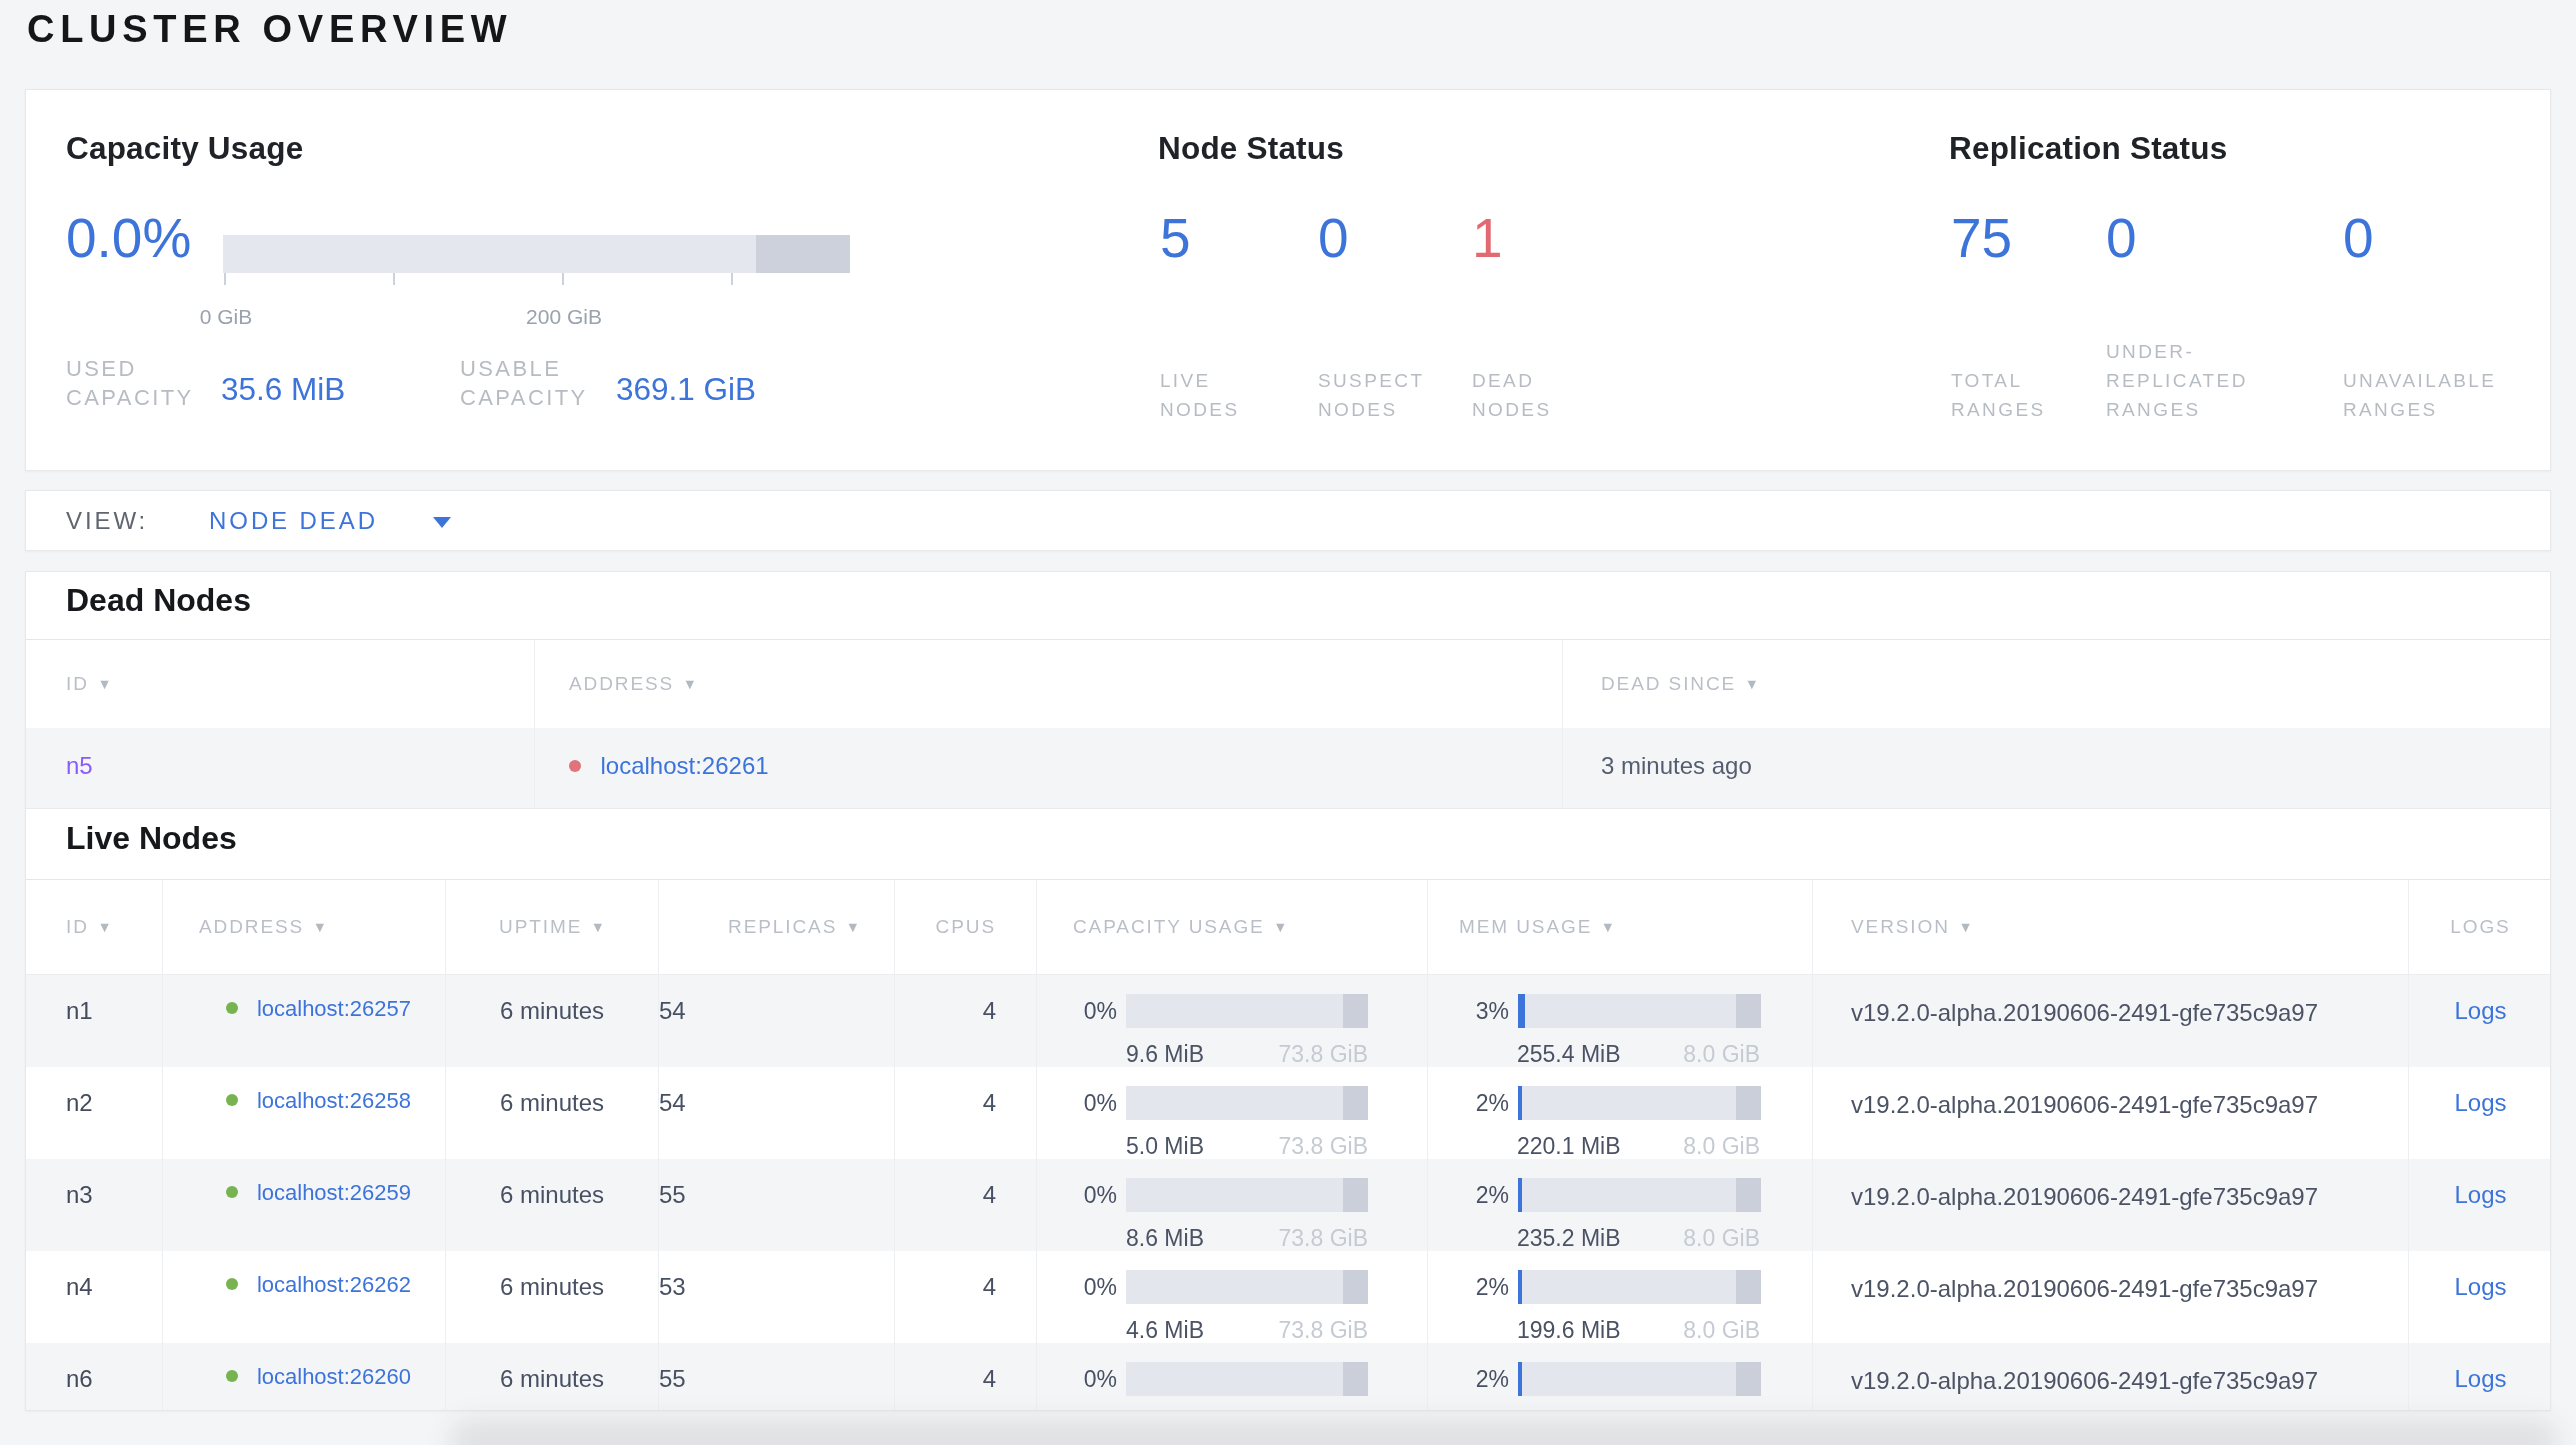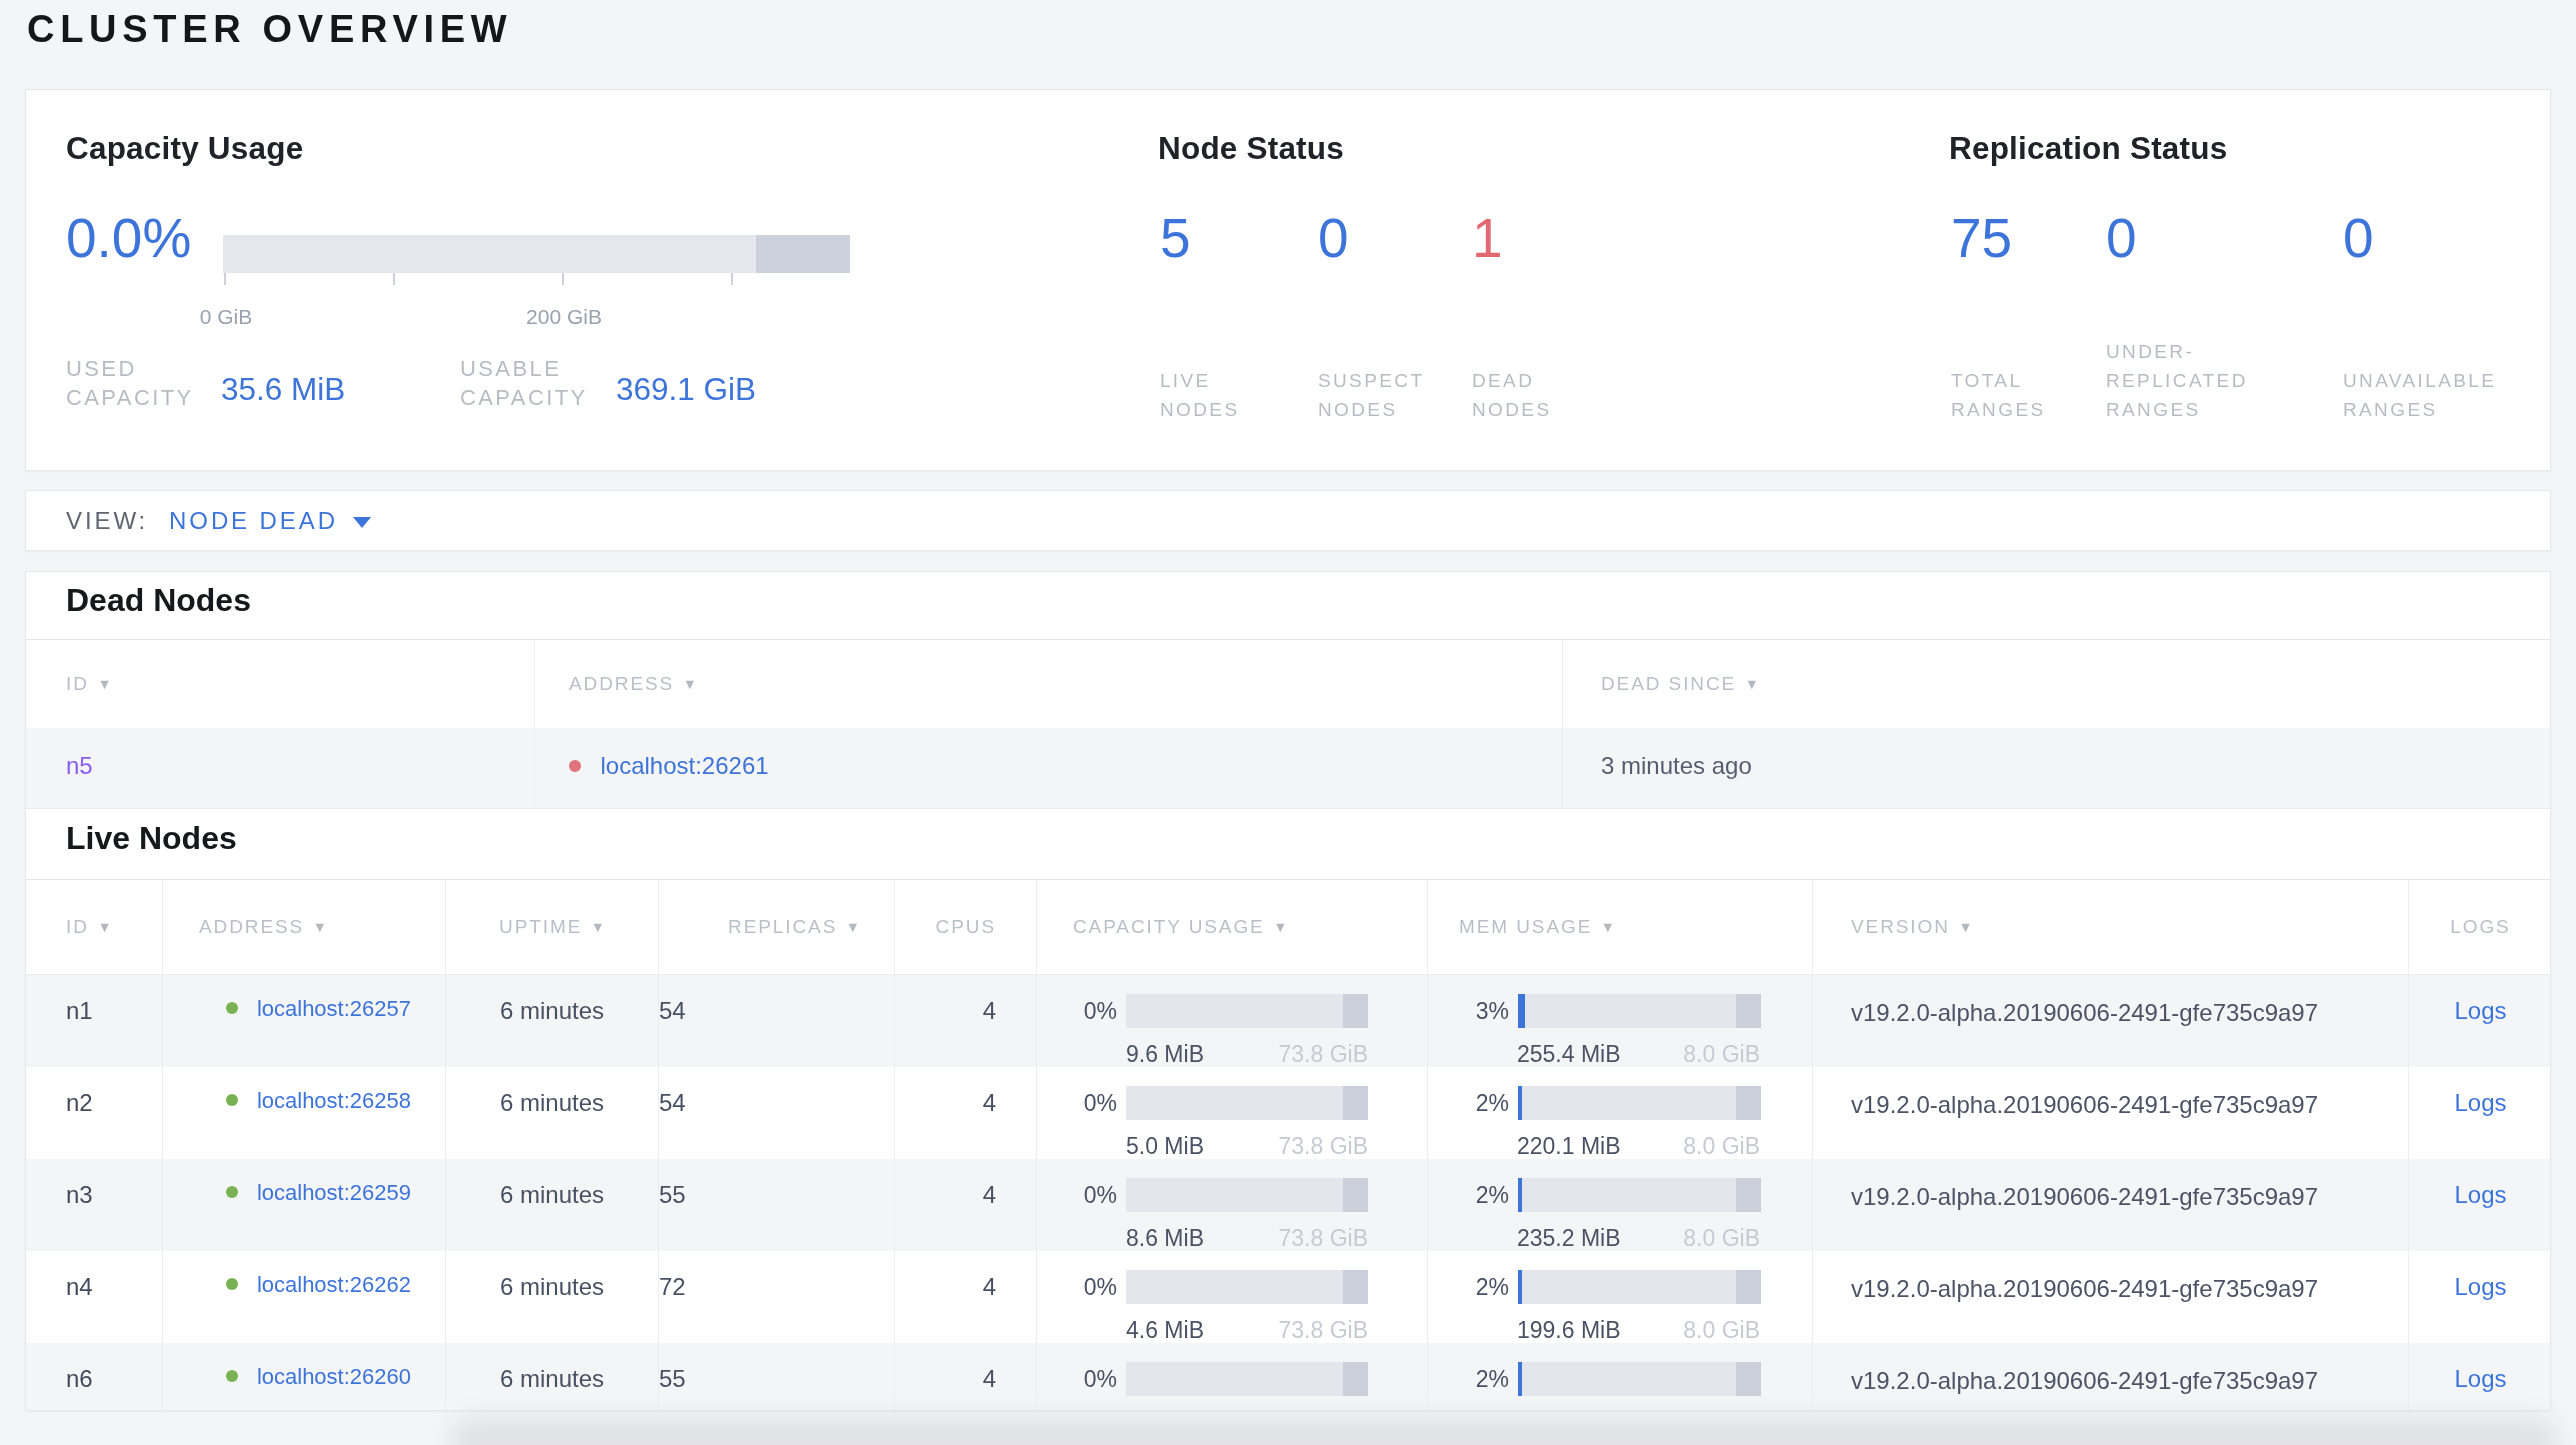--- a/index.html
+++ b/index.html
@@ -21,21 +21,21 @@
     color:#14161a;
   }
 
   
   .panel {
     position:absolute; left:25px; width:2526px;
     background:#fff; border:1px solid #e7e8ea;
     box-shadow:0 1px 2.9px rgba(0,0,0,0.04);
   }
   .panel.summary { top:89px;  height:382px; }
-  .panel.viewbar { top:490px; height:61px; }
+  .panel.viewbar { top:490px; height:61px;gap:40px; }
   .panel.main    { top:571px; height:840px; overflow:hidden; }
 
   
   .sec { position:absolute; top:40px; height:302px; }
   .sec h2 { font-size:31.5px; font-weight:700; color:#1f2227; letter-spacing:0.2px; }
   .sec-cap  { left:40px;   width:1050px; }
   .sec-node { left:1132px; width:754px; }
   .sec-repl { left:1923px; width:592px; }
 
   .big-pct {
@@ -454,21 +454,21 @@
           </div>
         </div>
 
         <div class="lrow">
           <div class="lc-id">n4</div>
           <div class="lc-addr">
             <span class="dot dot-live"></span>
             <a class="link">localhost:26262</a>
           </div>
           <div class="lc-up">6 minutes</div>
-          <div class="lc-rep">72</div>
+          <div class="lc-rep">53</div>
           <div class="lc-cpu">4</div>
           <div class="lc-cap">
             <div class="meter">
               <div class="mpct">0%</div>
               <div class="mtrack">
                 <div class="mfill" style="width: 0%;"></div>
                 <div class="mother"></div>
               </div>
             </div>
             <div class="mvals">

